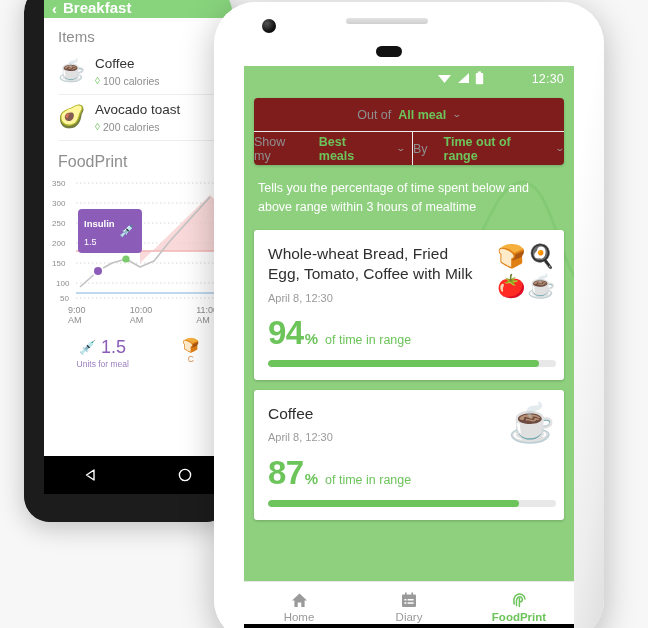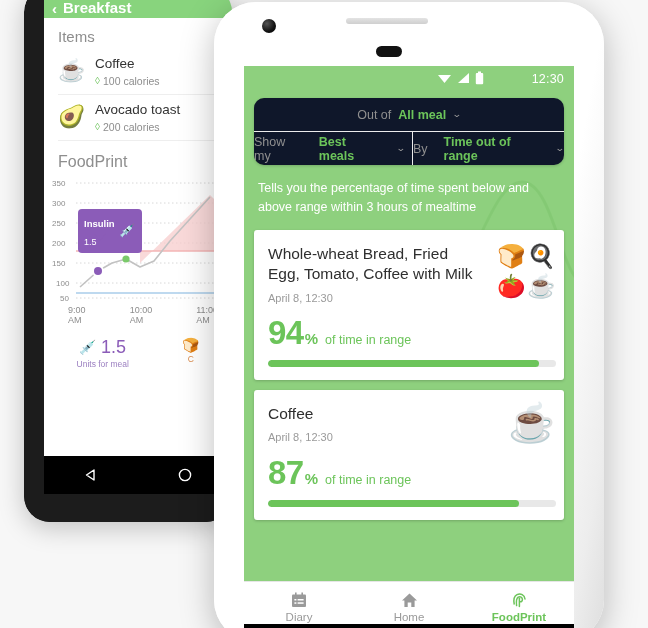--- a/index.html
+++ b/index.html
@@ -86,21 +86,21 @@
   }
   .statusbar{
     height:26px;display:flex;align-items:center;justify-content:flex-end;
     padding-right:10px;gap:5px;color:#fff;font-size:12.5px;
   }
   .sb-time{font-size:12.5px;letter-spacing:.2px;margin-left:43px;}
   
   .watermark{position:absolute;right:-6px;top:100px;width:170px;height:120px;opacity:.5;pointer-events:none;}
   
   .filter-card{
-    position:relative;margin:6px 10px 0 10px;background:#0f172a;border-radius:10px;
+    position:relative;margin:6px 10px 0 10px;background:#7f1d1d;border-radius:4px;
     box-shadow:0 1px 3px rgba(0,0,0,.18);
   }
   .filter-row{display:flex;align-items:center;justify-content:center;height:33px;gap:7px;}
   .filter-row.bordered{border-top:1px solid #ececec;}
   .filter-half{flex:1;display:flex;align-items:center;justify-content:center;gap:16px;height:100%;}
   .filter-half+.filter-half{border-left:1px solid #ececec;}
   .f-label{color:#8f8f8f;font-size:12.5px;}
   .f-value{color:#6cc45a;font-size:12.5px;font-weight:700;}
   .chev{color:#9b9b9b;font-size:9px;line-height:1;transform:scaleX(1.35);}
   
@@ -346,40 +346,40 @@
         <span class="pct-txt">of time in range</span>
       </div>
       <div class="bar-track">
         <div class="bar-fill" style="width: 87%;"></div>
       </div>
     </div>
 
     <div class="fp-nav">
       <div class="nav-item">
         <span class="nav-icon">
+          <svg width="17" height="16" viewBox="0 0 17 16">
+              <path d="M8.5,1.5 L16,8.5 L13.6,8.5 L13.6,15 L10.3,15 L10.3,10.4 L6.7,10.4 L6.7,15 L3.4,15 L3.4,8.5 L1,8.5 Z" fill="#9a9a9a"></path>
+            </svg>
+        </span>
+        <span class="nav-label">Home</span>
+      </div>
+      <div class="nav-item">
+        <span class="nav-icon">
           <svg width="16" height="16" viewBox="0 0 16 16">
               <rect x="1" y="2.5" width="14" height="12.5" rx="1" fill="#9a9a9a"></rect>
               <rect x="4" y="0.5" width="1.6" height="3.4" fill="#9a9a9a"></rect>
               <rect x="10.4" y="0.5" width="1.6" height="3.4" fill="#9a9a9a"></rect>
               <rect x="3.4" y="7" width="2" height="1.5" fill="#fff"></rect>
               <rect x="6.6" y="7" width="6" height="1.5" fill="#fff"></rect>
               <rect x="3.4" y="10.3" width="2" height="1.5" fill="#fff"></rect>
               <rect x="6.6" y="10.3" width="6" height="1.5" fill="#fff"></rect>
             </svg>
         </span>
         <span class="nav-label">Diary</span>
       </div>
-      <div class="nav-item">
-        <span class="nav-icon">
-          <svg width="17" height="16" viewBox="0 0 17 16">
-              <path d="M8.5,1.5 L16,8.5 L13.6,8.5 L13.6,15 L10.3,15 L10.3,10.4 L6.7,10.4 L6.7,15 L3.4,15 L3.4,8.5 L1,8.5 Z" fill="#9a9a9a"></path>
-            </svg>
-        </span>
-        <span class="nav-label">Home</span>
-      </div>
       <div class="nav-item active">
         <span class="nav-icon">
           <svg width="17" height="17" viewBox="0 0 17 17">
             <g fill="none" stroke="#6cc45a" stroke-width="1.5" stroke-linecap="round">
               <path d="M8.4,15.5 C8.4,11 8.4,8.6 8.4,7.2"></path>
               <path d="M5.6,14.6 C5.1,10.6 5.4,7.4 7.2,6.2 C9.3,4.9 11.4,6.3 11.4,8.6 C11.4,10.3 10.2,11.1 9.1,10.6"></path>
               <path d="M3.2,13 C2.4,8.6 3.2,5 6,3.6 C9.6,1.8 13.6,3.8 14,8"></path>
             </g>
           </svg>
         </span>

